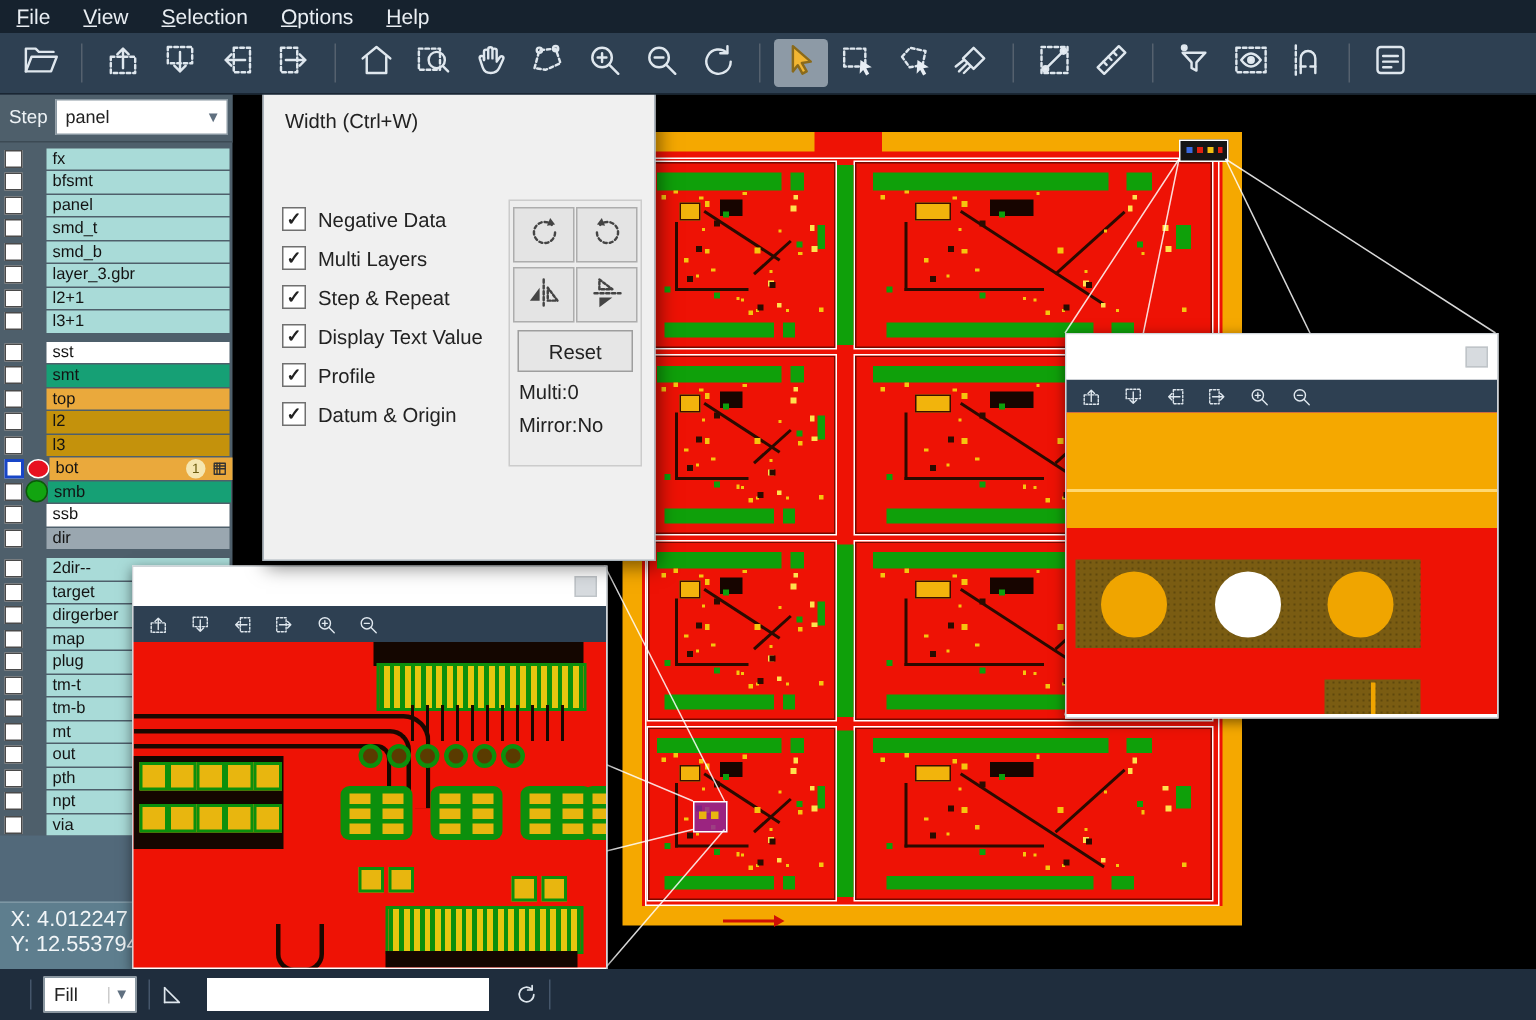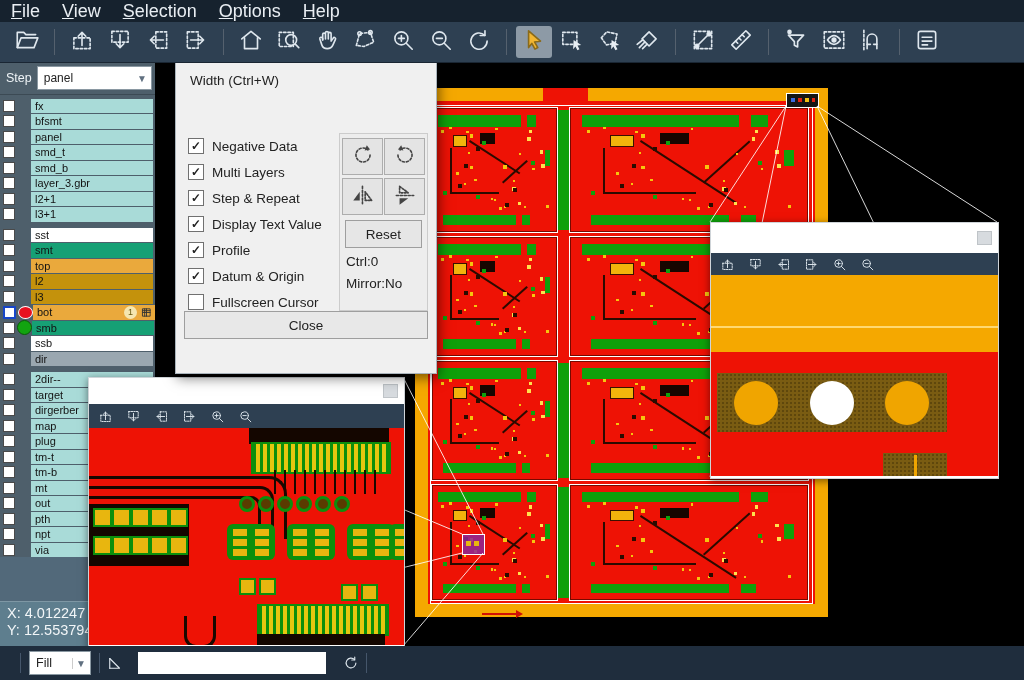--- a/index.html
+++ b/index.html
@@ -1,20 +1,20 @@
 <!DOCTYPE html>
 <html><head>
 <meta charset="utf-8">
 <style>
   html,body{margin:0;padding:0;background:#222;}
   #app{position:relative;width:1024px;height:680px;overflow:hidden;
        font-family:"Liberation Sans",sans-serif;background:#000;user-select:none;}
   
   .menubar{position:absolute;left:0;top:0;width:1024px;height:22px;background:#16222e;
-           display:flex;align-items:center;color:#e9eef3;font-size:18px;z-index:45;}
+           display:flex;align-items:center;color:#e9eef3;font-size:14px;z-index:45;}
   .menubar .mitem{padding:0 11px;height:22px;line-height:22px;cursor:default;}
   .menubar u{text-decoration:underline;}
   .toolbar{position:absolute;left:0;top:22px;width:1024px;height:40px;background:#2e4052;
            display:flex;align-items:center;z-index:45;border-bottom:1px solid #1a2633;}
   .tbtn{width:36px;height:32px;display:flex;align-items:center;justify-content:center;margin:0 1px;border-radius:3px;}
   .tbtn.active{background:#8d9aa6;}
   .tdiv{width:1px;height:26px;background:#55616e;margin:0 8px;}
   
   .sidebar{position:absolute;left:0;top:62px;width:155px;height:584px;background:#4e5f6b;z-index:5;}
   .step-row{height:32px;display:flex;align-items:center;background:#4e5f6b;border-bottom:1px solid #3c4a54;}
@@ -987,24 +987,20 @@
             <span>Display Text Value</span>
           </div>
           <div class="dchk-row">
             <span class="cbox">✓</span>
             <span>Profile</span>
           </div>
           <div class="dchk-row">
             <span class="cbox">✓</span>
             <span>Datum &amp; Origin</span>
           </div>
-          <div class="dchk-row">
-            <span class="cbox"></span>
-            <span>Fullscreen Cursor</span>
-          </div>
         </div>
       <div class="dpanel">
         <div class="xbtn" style="left:2px;top:4px;">
             <span id="ic-rcw"><svg width="26" height="26" viewBox="0 0 24 24" fill="none" stroke="#444" stroke-width="1.5" stroke-linecap="round" stroke-linejoin="round">
                 <path d="M18.5 12a6.5 6.5 0 11-2-4.7" stroke-dasharray="2 1.8"></path>
                 <path d="M15.5 3l3 4-5 .8z" fill="#444" stroke="none"></path>
               </svg></span>
           </div>
         <div class="xbtn" style="left:44px;top:4px;">
             <span id="ic-rccw"><svg width="26" height="26" viewBox="0 0 24 24" fill="none" stroke="#444" stroke-width="1.5" stroke-linecap="round" stroke-linejoin="round">
@@ -1020,24 +1016,23 @@
               </svg></span>
           </div>
         <div class="xbtn" style="left:44px;top:44px;">
             <span id="ic-fv"><svg width="26" height="26" viewBox="0 0 24 24" fill="none" stroke="#444" stroke-width="1.5" stroke-linecap="round" stroke-linejoin="round">
                 <path d="M4 12.5h16" stroke-dasharray="2 1.6"></path>
                 <path d="M7 10V4l8 6z" stroke-dasharray="1.6 1.4"></path>
                 <path d="M7 15v6l8-6z" fill="#444" stroke="none"></path>
               </svg></span>
           </div>
         <div class="dreset">Reset</div>
-        <div class="dangle">Ctrl:0</div>
+        <div class="dangle">Multi:0</div>
         <div class="dmirror">Mirror:No</div>
       </div>
-      <div class="dclosebtn">Close</div>
     </div>
   </div>
 
   <div class="statusbar">
     <div class="sdiv" style="margin-left:20px;"></div>
     <div class="units">
       <span>Fill</span>
       <span class="chev">▼</span>
     </div>
     <div class="sdiv"></div>

